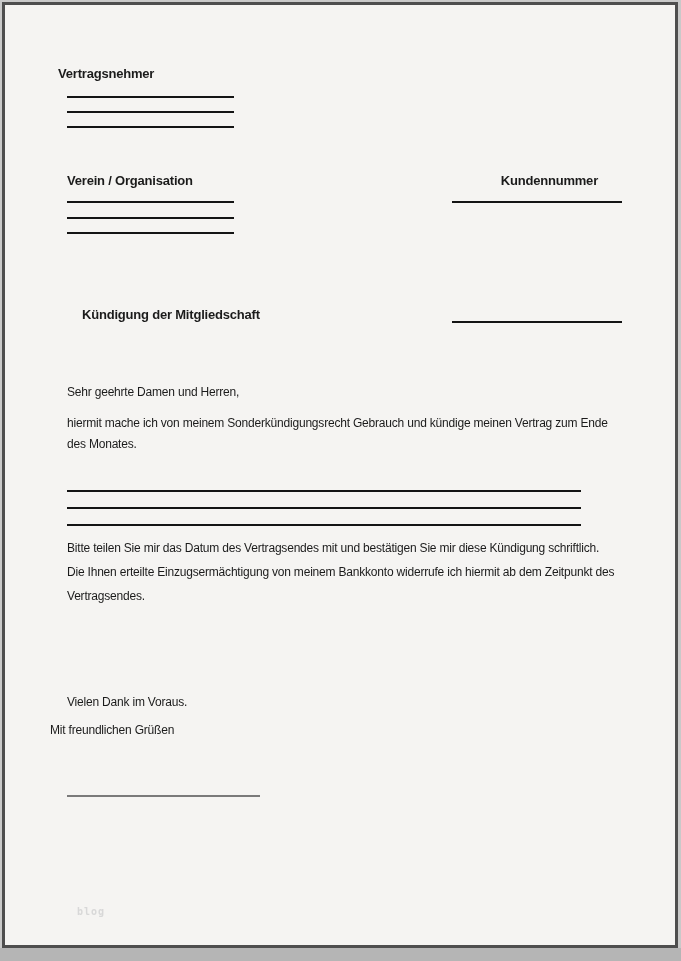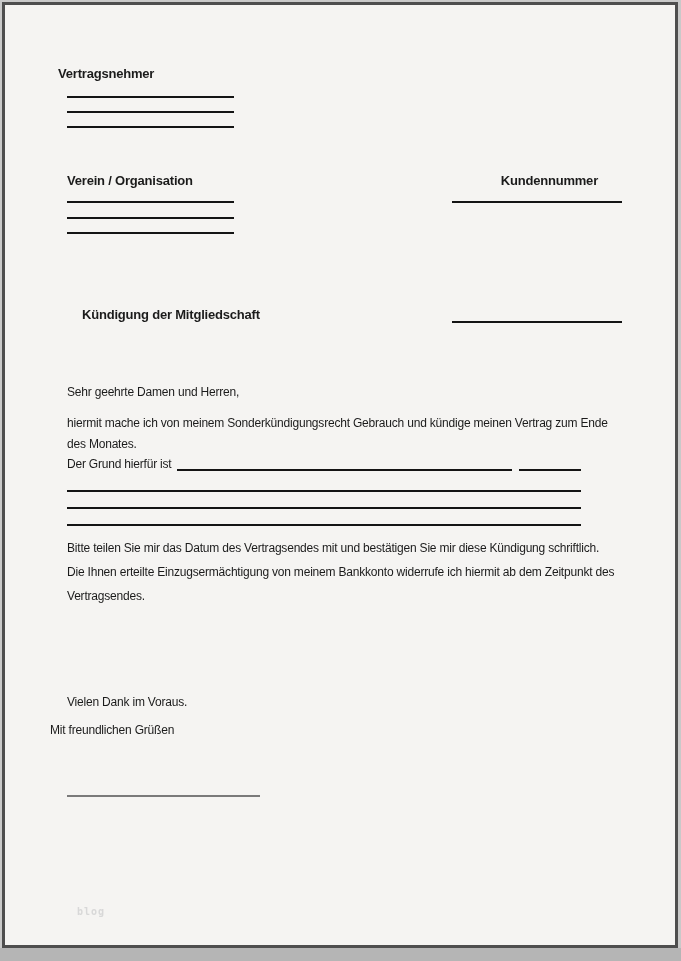--- a/index.html
+++ b/index.html
@@ -104,25 +104,20 @@
   <div class="abs rule" style="left:452px; top:201px; width:170px;"></div>
 
   <div class="abs label" style="left:82px; top:307px;">Kündigung der Mitgliedschaft</div>
   <div class="abs rule" style="left:452px; top:321px; width:170px;"></div>
 
   <div class="abs body-text" style="left:67px; top:413px; width:580px;">hiermit mache ich von meinem Sonderkündigungsrecht Gebrauch und kündige meinen Vertrag zum Ende
 des Monates.</div>
 
   <div class="abs body-text" style="left:67px; top:382px;">Sehr geehrte Damen und Herren,</div>
 
-  <div class="abs reason-row" style="left:67px; top:456px;">
-    <span class="label-inline">Der Grund hierfür ist</span>
-    <span class="u-long"></span>
-    <span class="u-short"></span>
-  </div>
   <div class="abs rule" style="left:67px; top:490px; width:514px;"></div>
   <div class="abs rule" style="left:67px; top:507px; width:514px;"></div>
   <div class="abs rule" style="left:67px; top:524px; width:514px;"></div>
 
   <div class="abs body-text" style="left:67px; top:536px; width:580px; line-height:24px;">Bitte teilen Sie mir das Datum des Vertragsendes mit und bestätigen Sie mir diese Kündigung schriftlich.
 Die Ihnen erteilte Einzugsermächtigung von meinem Bankkonto widerrufe ich hiermit ab dem Zeitpunkt des
 Vertragsendes.</div>
 
   <div class="abs body-text" style="left:67px; top:692px;">Vielen Dank im Voraus.</div>
   <div class="abs body-text" style="left:50px; top:720px;text-align:right;">Mit freundlichen Grüßen</div>

